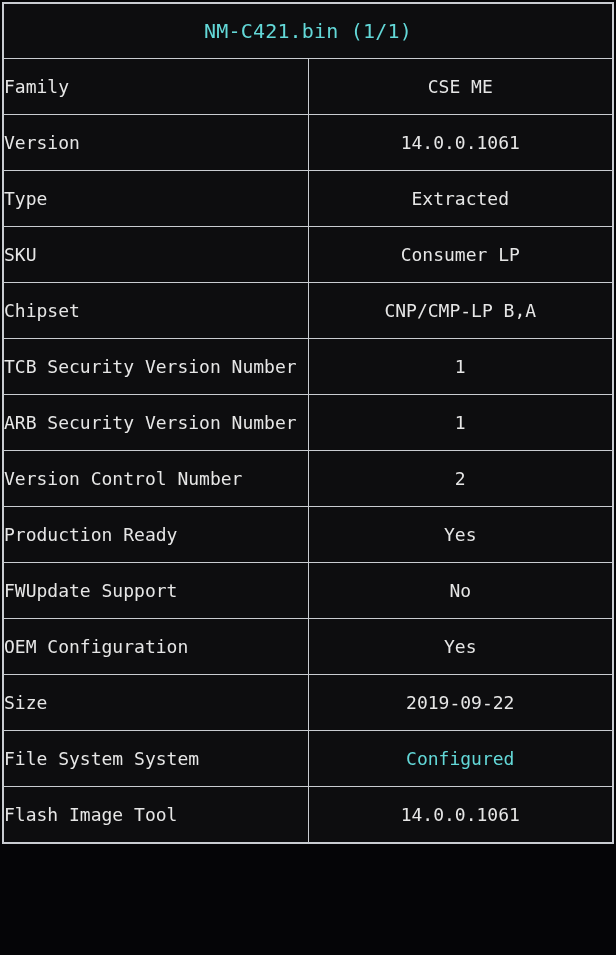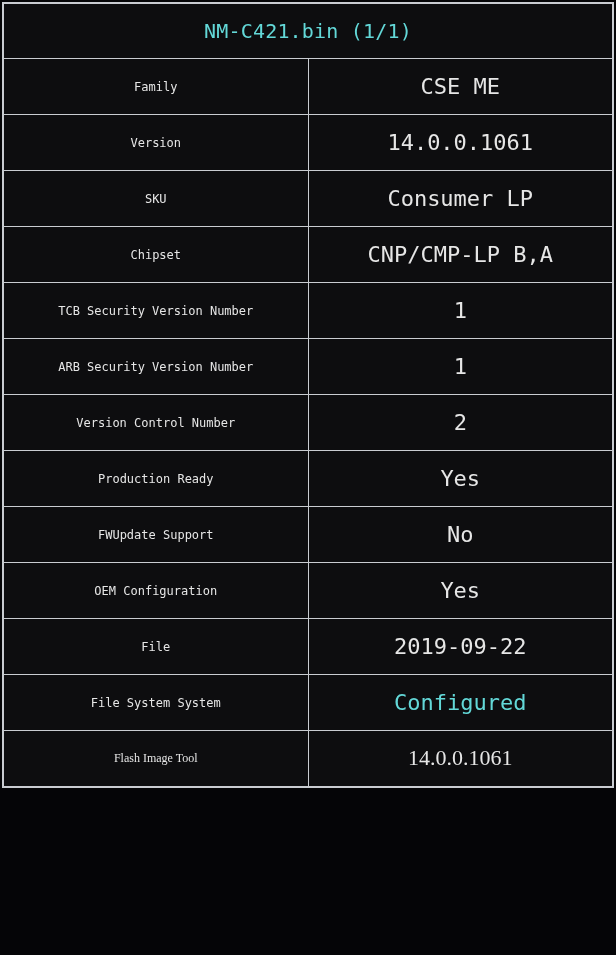--- a/index.html
+++ b/index.html
@@ -52,65 +52,67 @@
     border-top: none;
   }
 
   
   .info-table tbody tr {
     height: 56px;
   }
 
   td.label-cell {
     width: 393px;
-    text-align: center;
-    font-size: 12px;
+    font-size: 18px;
     color: #e6e6e6;
     border-left: none;
     padding: 0 6px;
     white-space: nowrap;
   }
 
   td.value-cell {
     width: 217px;
     text-align: center;
-    font-size: 22px;
+    font-size: 18px;
     color: #e6e6e6;
     border-right: none;
     padding: 0 6px;
     white-space: nowrap;
   }
 
   td.value-cell.accent {
     color: #63d8d8;
   }
 
   .info-table tbody tr:last-child td {
     border-bottom: none;
-    font-family: Liberation Serif, serif;
   }
 </style>
 </head>
 <body>
 
 <div class="table-wrap">
   <table class="info-table">
     <thead>
       <tr class="title-row">
         <th colspan="2">NM-C421.bin (1/1)</th>
       </tr>
     </thead>
     <tbody id="rows-body">
         <tr>
           <td class="label-cell">Family</td>
           <td class="value-cell">CSE ME</td>
         </tr>
         <tr>
           <td class="label-cell">Version</td>
           <td class="value-cell">14.0.0.1061</td>
+        </tr>
+        <tr>
+          <td class="label-cell">Type</td>
+          <td class="value-cell">Extracted</td>
         </tr>
         <tr>
           <td class="label-cell">SKU</td>
           <td class="value-cell">Consumer LP</td>
         </tr>
         <tr>
           <td class="label-cell">Chipset</td>
           <td class="value-cell">CNP/CMP-LP B,A</td>
         </tr>
         <tr>
@@ -131,21 +133,21 @@
         </tr>
         <tr>
           <td class="label-cell">FWUpdate Support</td>
           <td class="value-cell">No</td>
         </tr>
         <tr>
           <td class="label-cell">OEM Configuration</td>
           <td class="value-cell">Yes</td>
         </tr>
         <tr>
-          <td class="label-cell">File</td>
+          <td class="label-cell">Size</td>
           <td class="value-cell">2019-09-22</td>
         </tr>
         <tr>
           <td class="label-cell">File System System</td>
           <td class="value-cell accent">Configured</td>
         </tr>
         <tr>
           <td class="label-cell">Flash Image Tool</td>
           <td class="value-cell">14.0.0.1061</td>
         </tr>

